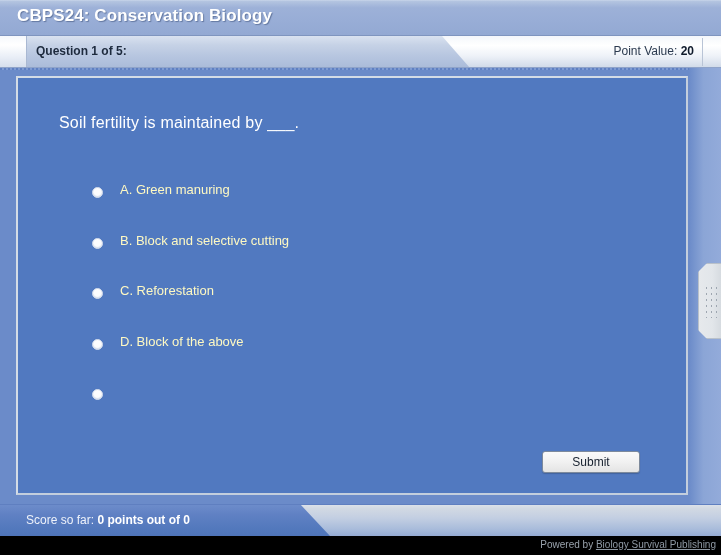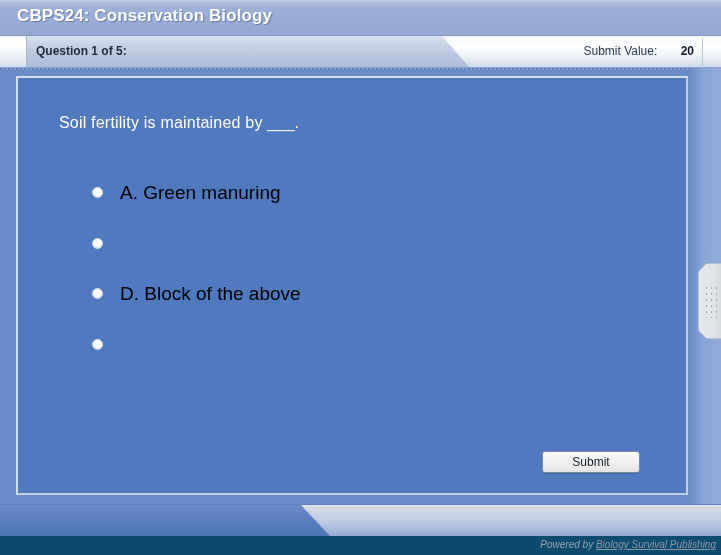--- a/index.html
+++ b/index.html
@@ -87,21 +87,21 @@
     color: #1d2a3d;
     white-space: nowrap;
   }
   .point-value {
     position: absolute;
     right: 35px; top: 8px;
     font-size: 12px;
     color: #2b3a4f;
     white-space: nowrap;
   }
-  .point-value b { color: #0f1a2b; margin-left: 20px; }
+  .point-value b { color: #0f1a2b; }
 
   .headerstrip-bottomline {
     position: absolute;
     left: 0; top: 67px;
     width: 721px; height: 1px;
     background: #8fa3c9;
   }
 
   
   .body-outer {
@@ -164,22 +164,22 @@
     width: 11px; height: 11px;
     border-radius: 50%;
     background: #fdfdfe;
     border: 1px solid #cfd9ea;
     box-sizing: border-box;
     box-shadow: inset 0 -1px 1px rgba(140,165,205,0.35);
   }
   .option-label {
     position: absolute;
     left: 28px; top: 0;
-    font-size: 19px;
-    color: #000000;
+    font-size: 13px;
+    color: #fef9c3;
     white-space: nowrap;
   }
 
   
   .submit-btn {
     position: absolute;
     left: 524px; top: 373px;
     width: 98px; height: 22px;
     background: linear-gradient(to bottom, #fafafa 0%, #f1f1f1 50%, #e4e4e4 100%);
     border: 1px solid #7d8a9c;
@@ -246,22 +246,21 @@
     color: #eef2fa;
     white-space: nowrap;
   }
   .score-text b { color: #ffffff; }
 
   
   .footer {
     position: absolute;
     left: 0; top: 536px;
     width: 721px; height: 19px;
-    background: #0c4a6e;
-    font-style: italic;
+    background: #000000;
   }
   .powered {
     position: absolute;
     right: 5px; top: 3px;
     font-size: 10px;
     color: #9aa3ad;
     white-space: nowrap;
   }
   .powered-link {
     color: #8f99a4;
@@ -278,21 +277,21 @@
     <div class="titlebar-text">CBPS24: Conservation Biology</div>
   </div>
 
   <div class="headerstrip">
     <div class="tab-fill"></div>
     <div class="tab-left-cap"></div>
     <div class="tab-notch"></div>
     <div class="divider-right"></div>
     <div class="question-label">Question 1 of 5:</div>
     <div class="point-value">
-      <span>Submit Value: </span><b>20</b>
+      <span>Point Value: </span><b>20</b>
     </div>
   </div>
   <div class="headerstrip-bottomline"></div>
 
   <div class="body-outer">
     <div class="body-outer-topedge"></div>
     <div class="body-outer-sheen"></div>
   </div>
 
   <div class="panel">
@@ -300,23 +299,28 @@
 
       <div class="prompt">Soil fertility is maintained by ___.</div>
 
       <div class="options">
 
         <div class="option-row">
           <span class="radio"></span>
           <span class="option-label">A. Green manuring</span>
         </div>
 
-
-        <div class="option-row">
-          <span class="radio"></span>
+        <div class="option-row">
+          <span class="radio"></span>
+          <span class="option-label">B. Block and selective cutting</span>
+        </div>
+
+        <div class="option-row">
+          <span class="radio"></span>
+          <span class="option-label">C. Reforestation</span>
         </div>
 
         <div class="option-row">
           <span class="radio"></span>
           <span class="option-label">D. Block of the above</span>
         </div>
 
         <div class="option-row">
           <span class="radio"></span>
         </div>
@@ -327,20 +331,23 @@
 
     </div>
   </div>
 
   <div class="grip-handle"></div>
   <div class="grip-dots"></div>
 
   <div class="scorebar">
     <div class="scorebar-fill"></div>
     <div class="scorebar-topline"></div>
+    <div class="score-text">
+      <span>Score so far: </span><b>0 points out of 0</b>
+    </div>
   </div>
 
   <div class="footer">
     <div class="powered">
       <span>Powered by </span><span class="powered-link">Biology Survival Publishing</span>
     </div>
   </div>
 
 </div>
 

